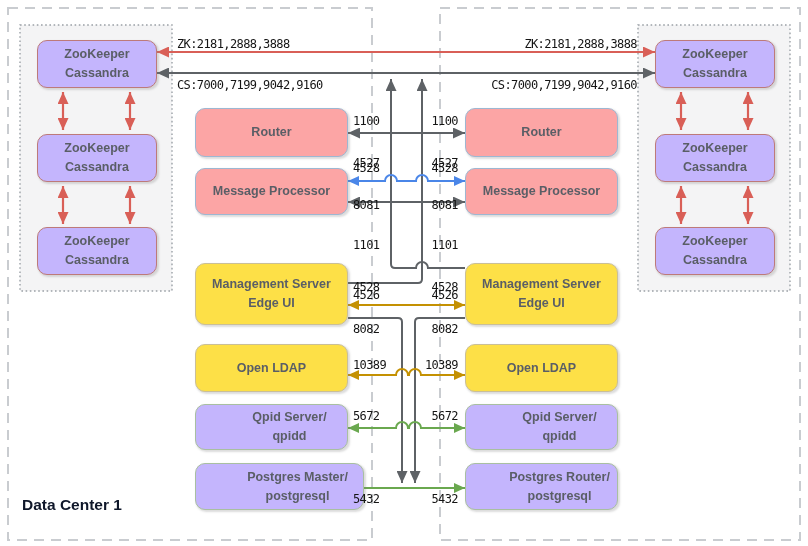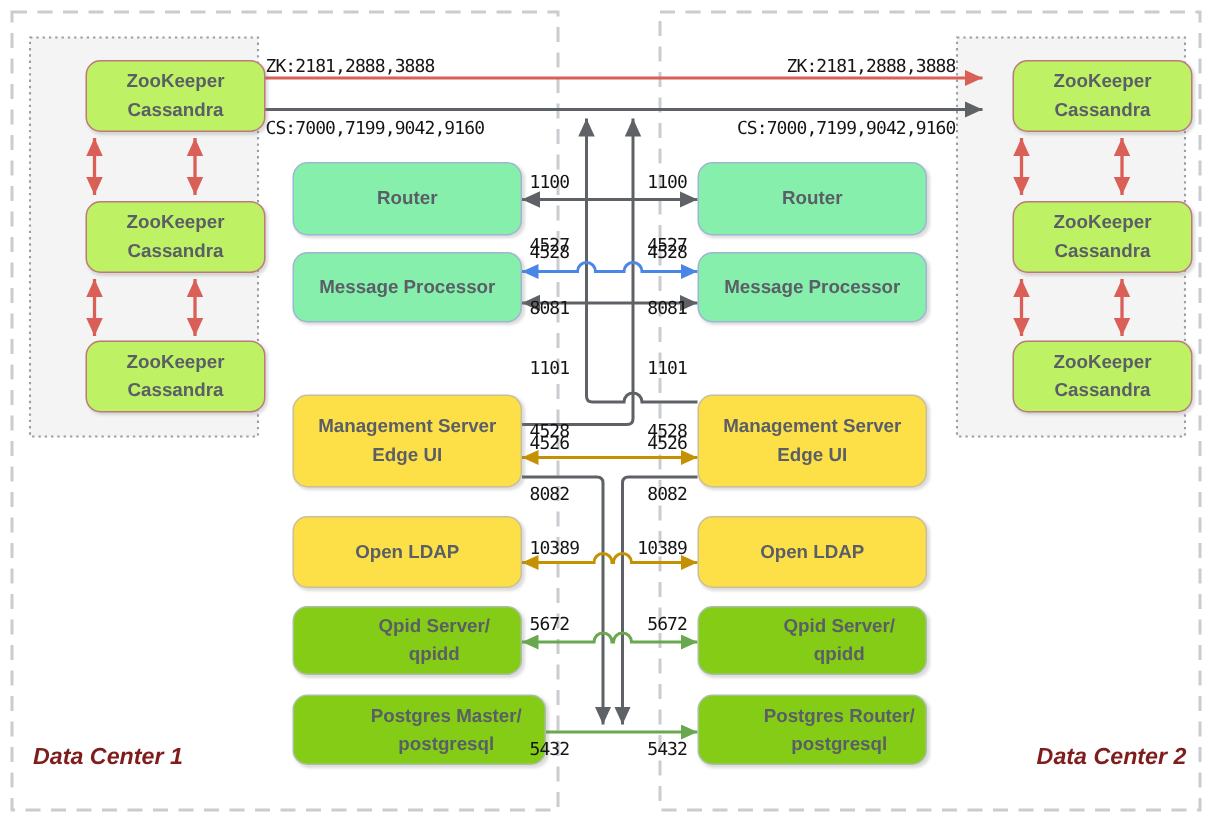--- a/index.html
+++ b/index.html
@@ -3,29 +3,29 @@
 <meta charset="utf-8">
 <style>
   html,body{margin:0;padding:0;background:#fff;}
   .canvas{position:relative;width:808px;height:546px;background:#ffffff;
           font-family:"Liberation Sans",sans-serif;overflow:hidden;}
   .layer{position:absolute;left:0;top:0;}
   .box{position:absolute;display:flex;align-items:center;justify-content:center;
        text-align:center;white-space:pre-line;font-weight:bold;font-size:12.5px;
        line-height:1.5;color:#5a5e66;border:1.6px solid;border-radius:10px;
        box-shadow:1.5px 1.5px 2px rgba(130,130,130,.28);box-sizing:border-box;}
-  .pink  {background:#bef264;border-color:#bd7a7a;margin-left:20px;}
-  .blue  {background:#86efac;border-color:#9db7d2;}
+  .pink  {background:#c4b5fd;border-color:#bd7a7a;}
+  .blue  {background:#fca5a5;border-color:#9db7d2;}
   .yellow{background:#fde047;border-color:#cabf97;}
-  .green {background:#84cc16;border-color:#a9bfa1;padding-left:36px;}
+  .green {background:#c4b5fd;border-color:#a9bfa1;padding-left:36px;}
   .mono{position:absolute;font-family:"DejaVu Sans Mono",monospace;font-weight:normal;
         font-size:12px;letter-spacing:-0.6px;color:#141414;line-height:14px;white-space:pre;}
   .pl{display:block;}
   .r{text-align:right;}
-  .dcLabel{position:absolute;font-weight:bold;font-size:15.5px;color:#7f1d1d;font-style:italic;}
+  .dcLabel{position:absolute;font-weight:bold;font-size:15.5px;color:#0f172a;}
 </style>
 </head>
 <body>
 
 <div class="canvas">
 
   <svg class="layer" width="808" height="546" viewBox="0 0 808 546">
     <defs>
       <marker id="eD" markerUnits="userSpaceOnUse" markerWidth="13" markerHeight="11" refX="12" refY="5.5" orient="auto">
           <path d="M0,0 L12,5.5 L0,11 Z" fill="#5e6266"></path>
@@ -164,15 +164,14 @@
     <span class="pl">1101</span>
     <span class="pl">4528</span>
     <span class="pl">8082</span>
   </div>
   <div class="mono r" style="right:350px;top:288px">4526</div>
   <div class="mono r" style="right:350px;top:358px">10389</div>
   <div class="mono r" style="right:350px;top:409px">5672</div>
   <div class="mono r" style="right:350px;top:492px">5432</div>
 
   <div class="dcLabel" style="left:22px;top:496px">Data Center 1</div>
-  <div class="dcLabel" style="right:17px;top:496px">Data Center 2</div>
 
 </div>
 
 </body></html>

